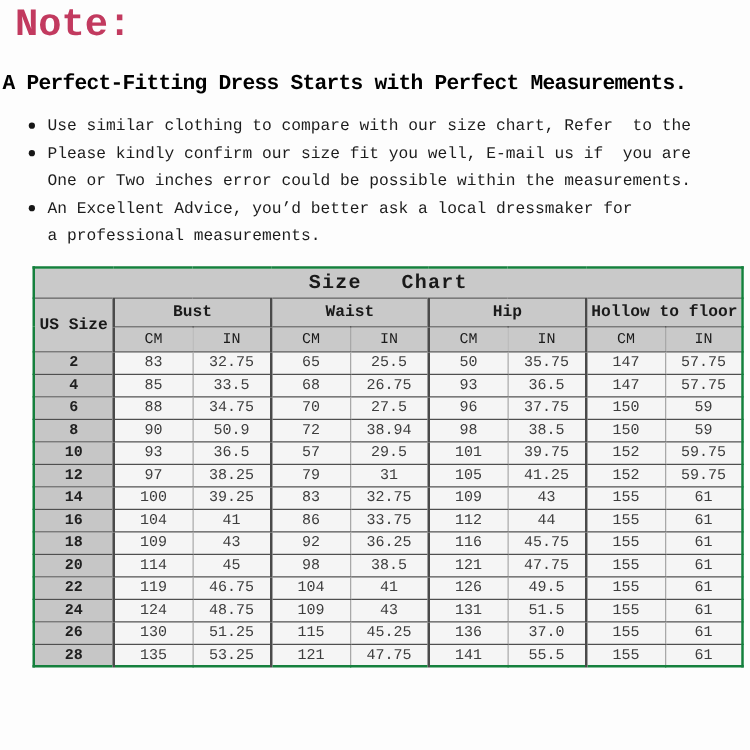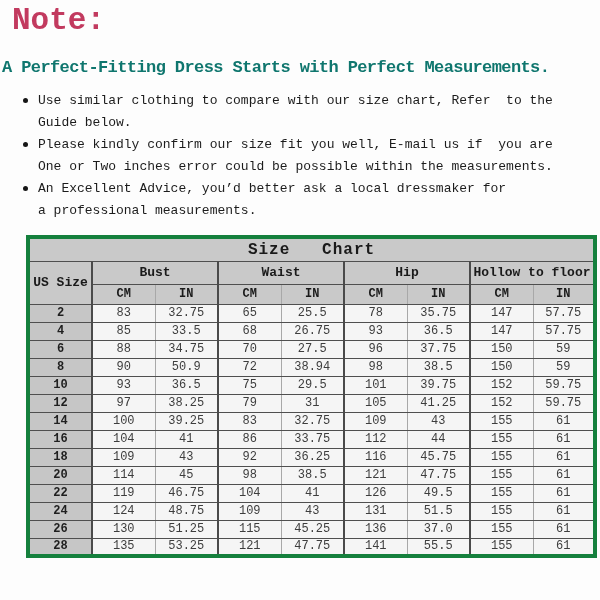--- a/index.html
+++ b/index.html
@@ -20,60 +20,60 @@
     letter-spacing: 0px;
     color: #c23a5f;
     line-height: 38px;
   }
   .main-heading {
     margin: 4px 0 0 2px;
     font-size: 17px;
     font-weight: bold;
     letter-spacing: -0.6px;
     white-space: nowrap;
-    color: #0f766e;
+    color: #000000;
     line-height: 24px;
   }
 
   .bullets { margin-top: 10px; }
   .bullet-item { position: relative; padding-left: 38px; }
   .bullet-dot {
     position: absolute; left: 23px; top: 8px;
     width: 5px; height: 5px; border-radius: 50%;
     background: #161616;
   }
   .bline {
     font-size: 13px; line-height: 22px;
     white-space: pre; color: #1c1c1c;
   }
 
   table.size-table {
     border-collapse: collapse;
     margin: 13px 0 0 26px;
     width: 567px;
     table-layout: fixed;
-    border: 4px solid #15803d;
+    border: 2px solid #15803d;
   }
   .size-table th, .size-table td {
     border-top: 1px solid #4f4f4f;
     border-bottom: 1px solid #4f4f4f;
     border-left: 1px solid #a8a8a8;
     text-align: center;
     vertical-align: middle;
     padding: 0;
     overflow: hidden;
   }
   .size-table .gs { border-left: 2px solid #4a4a4a; }
   .size-table thead th { background: #c9c9c9; color: #1a1a1a; }
   .tbl-title {
     height: 24px; font-size: 16px; font-weight: bold;
     letter-spacing: 1px; white-space: pre;
   }
   .grp-row th { height: 23px; font-size: 13px; font-weight: bold; }
-  .unit-row th { height: 20px; font-size: 12px; font-weight: bold; }
+  .unit-row th { height: 20px; font-size: 12px; font-weight: normal; }
   .corner-th { font-size: 13px; font-weight: bold; }
   .size-table tbody td {
     background: #f5f5f5; height: 18px;
     font-size: 12px; color: #3d3d3d;
   }
   .size-table tbody td.size-cell {
     background: #c6c6c6; color: #1f1f1f; font-weight: bold;
   }
 </style>
 </head>
@@ -82,21 +82,20 @@
 <div class="page">
 
   <div class="note-title">Note:</div>
 
   <div class="main-heading">A Perfect-Fitting Dress Starts with Perfect Measurements.</div>
 
   <div class="bullets">
     <div class="bullet-item">
       <span class="bullet-dot"></span>
       <div class="bline">Use similar clothing to compare with our size chart, Refer  to the</div>
-      <div class="bline">Guide below.</div>
     </div>
     <div class="bullet-item">
       <span class="bullet-dot"></span>
       <div class="bline">Please kindly confirm our size fit you well, E-mail us if  you are</div>
       <div class="bline">One or Two inches error could be possible within the measurements.</div>
     </div>
     <div class="bullet-item">
       <span class="bullet-dot"></span>
       <div class="bline">An Excellent Advice, you’d better ask a local dressmaker for</div>
       <div class="bline">a professional measurements.</div>
@@ -137,21 +136,21 @@
         <th>IN</th>
       </tr>
     </thead>
     <tbody>
         <tr>
           <td class="size-cell">2</td>
           <td class="gs">83</td>
           <td>32.75</td>
           <td class="gs">65</td>
           <td>25.5</td>
-          <td class="gs">78</td>
+          <td class="gs">50</td>
           <td>35.75</td>
           <td class="gs">147</td>
           <td>57.75</td>
         </tr>
         <tr>
           <td class="size-cell">4</td>
           <td class="gs">85</td>
           <td>33.5</td>
           <td class="gs">68</td>
           <td>26.75</td>
@@ -179,21 +178,21 @@
           <td>38.94</td>
           <td class="gs">98</td>
           <td>38.5</td>
           <td class="gs">150</td>
           <td>59</td>
         </tr>
         <tr>
           <td class="size-cell">10</td>
           <td class="gs">93</td>
           <td>36.5</td>
-          <td class="gs">75</td>
+          <td class="gs">57</td>
           <td>29.5</td>
           <td class="gs">101</td>
           <td>39.75</td>
           <td class="gs">152</td>
           <td>59.75</td>
         </tr>
         <tr>
           <td class="size-cell">12</td>
           <td class="gs">97</td>
           <td>38.25</td>

